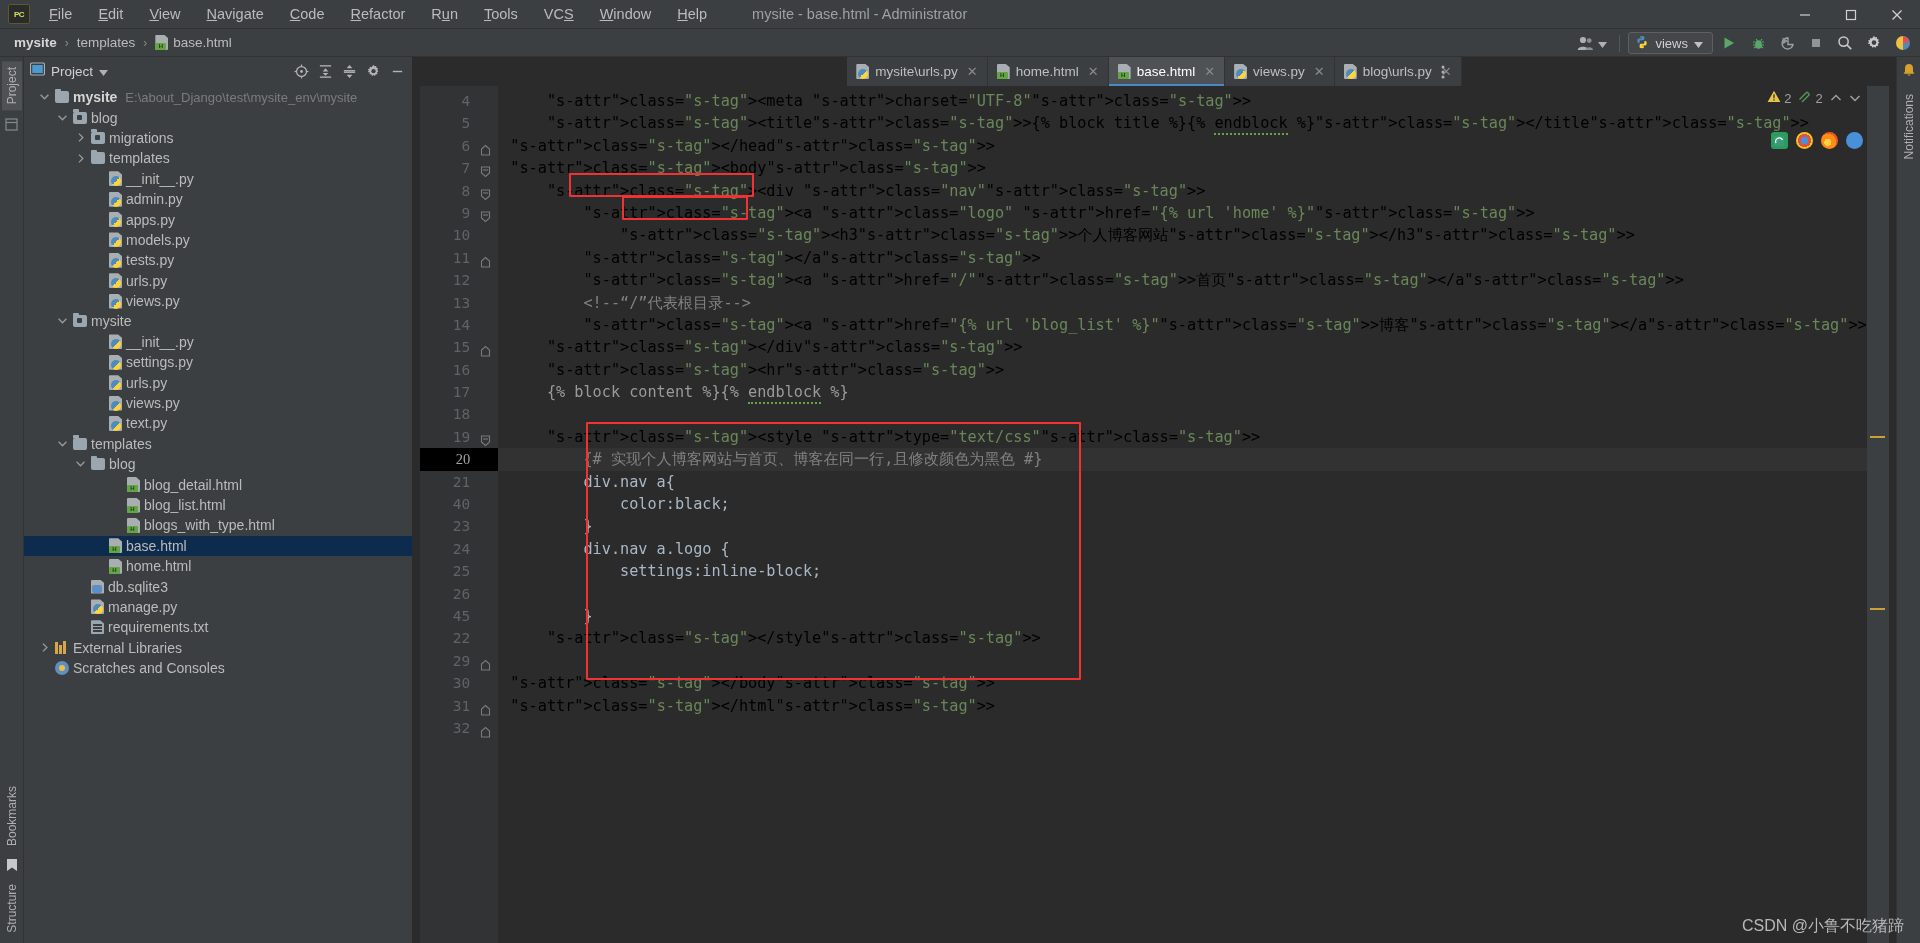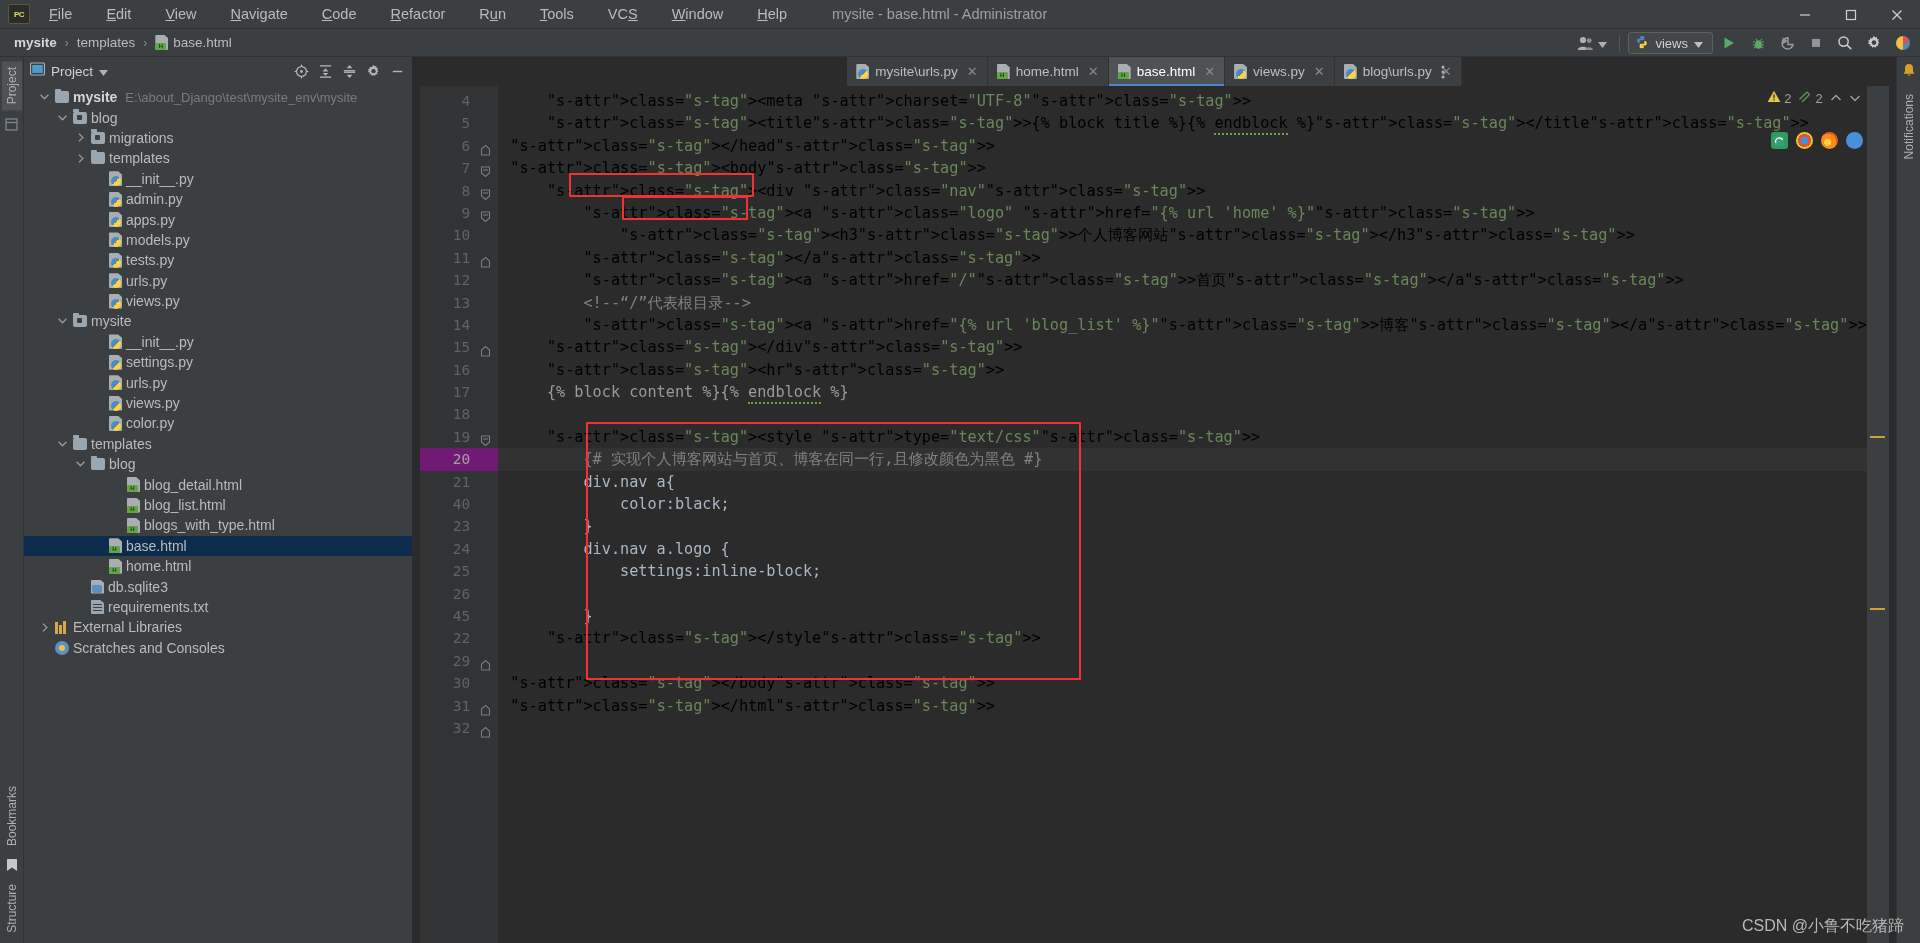--- a/index.html
+++ b/index.html
@@ -16,21 +16,21 @@
     height: 29px; background: #3c3f41; display: flex; align-items: center;
     flex: 0 0 29px; border-bottom: 1px solid #323232; position: relative;
   }
   .logo-box {
     width: 22px; height: 20px; margin-left: 8px; margin-right: 10px;
     background: #2b2b2b; border: 1px solid #5a5a2a; border-radius: 2px;
     display: flex; align-items: center; justify-content: center;
     font-size: 8px; color: #d4e157; font-weight: bold; letter-spacing: -0.5px;
     font-family: "Liberation Sans", sans-serif;
   }
-  .menu { display: flex; align-items: center; gap: 16px; }
+  .menu { display: flex; align-items: center; gap: 8px; }
   .menu-item {
     padding: 4px 9px; font-size: 14.5px; color: #bbbbbb; cursor: default;
     font-family: "Liberation Sans", sans-serif; white-space: nowrap;
   }
   .menu-item .acc { text-decoration: underline; }
   .win-title {
     margin-left: 36px; font-size: 14.5px; color: #a0a0a0; white-space: nowrap;
   }
   .win-ctrls { position: absolute; right: 0; top: 0; height: 29px; display: flex; }
   .win-btn {
@@ -126,21 +126,21 @@
   .etab .x { color: #8a8a8a; font-size: 13px; margin-left: 3px; }
   .tabbar-right { position:absolute; right:0; top:0; height:29px; display:flex; align-items:center; padding-right:6px;}
 
   .code-wrap { flex: 1 1 auto; display: flex; position: relative; min-height: 0; overflow: hidden; }
   .gutter {
     width: 78px; flex: 0 0 78px; background: #313335; position: relative;
     font-family: "DejaVu Sans Mono", monospace; font-size: 14.5px; color: #606366;
     padding-top: 4px;
   }
   .gline { height: 22.4px; line-height: 22.4px; text-align: right; padding-right: 28px; position: relative; }
-  .gline.cur { color: #a4a3a3; background: #701a75; }
+  .gline.cur { color: #a4a3a3; background: #000000; font-family: Liberation Serif, serif; }
   .fold {
     position: absolute; right: 7px; top: 5px; width: 11px; height: 12px;
   }
   .code {
     flex: 1 1 auto; position: relative; background: #2b2b2b; padding-top: 4px;
     font-family: "DejaVu Sans Mono", monospace; font-size: 15.2px; overflow: hidden;
   }
   .cline { height: 22.4px; line-height: 22.4px; white-space: pre; padding-left: 12px; position: relative; }
   .cline.cur { background: #323232; }
   .s-str { color: #6a8759; }
@@ -575,21 +575,21 @@
           </div>
           <div class="trow">
             <span style="display:inline-block;width:68px;flex:0 0 68px"></span>
             <span class="tarrow"></span>
             <span style="display:inline-flex;align-items:center;margin-left:4px">
               <span class="ic-py">
                 <span class="pg"></span>
                 <span class="pb"></span>
               </span>
             </span>
-            <span class="tlabel">color.py</span>
+            <span class="tlabel">text.py</span>
           </div>
           <div class="trow">
             <span style="display:inline-block;width:32px;flex:0 0 32px"></span>
             <span class="tarrow">
               <svg width="9" height="6" viewBox="0 0 9 6">
                 <path d="M0.6 0.8 L4.5 4.8 L8.4 0.8" stroke="#9a9a9a" stroke-width="1.3" fill="none"></path>
               </svg>
             </span>
             <span style="display:inline-flex;align-items:center;margin-left:4px">
               <span class="ic-folder"></span>
@@ -666,20 +666,31 @@
           <div class="trow">
             <span style="display:inline-block;width:50px;flex:0 0 50px"></span>
             <span class="tarrow"></span>
             <span style="display:inline-flex;align-items:center;margin-left:4px">
               <span class="ic-db">
                 <span class="dg"></span>
                 <span class="dd"></span>
               </span>
             </span>
             <span class="tlabel">db.sqlite3</span>
+          </div>
+          <div class="trow">
+            <span style="display:inline-block;width:50px;flex:0 0 50px"></span>
+            <span class="tarrow"></span>
+            <span style="display:inline-flex;align-items:center;margin-left:4px">
+              <span class="ic-py">
+                <span class="pg"></span>
+                <span class="pb"></span>
+              </span>
+            </span>
+            <span class="tlabel">manage.py</span>
           </div>
           <div class="trow">
             <span style="display:inline-block;width:50px;flex:0 0 50px"></span>
             <span class="tarrow"></span>
             <span style="display:inline-flex;align-items:center;margin-left:4px">
               <span class="ic-txt">
                 <span class="tg"></span>
                 <span class="tl"></span>
               </span>
             </span>

